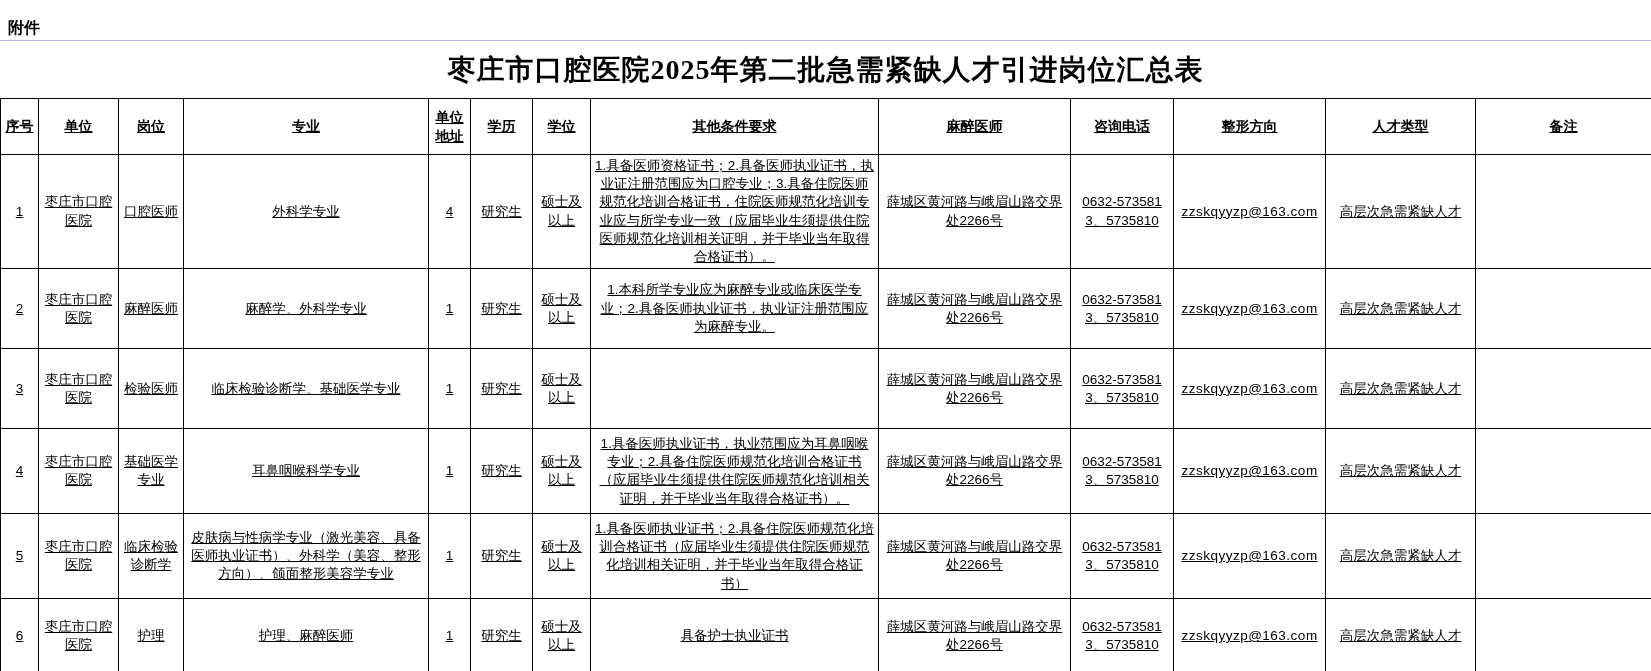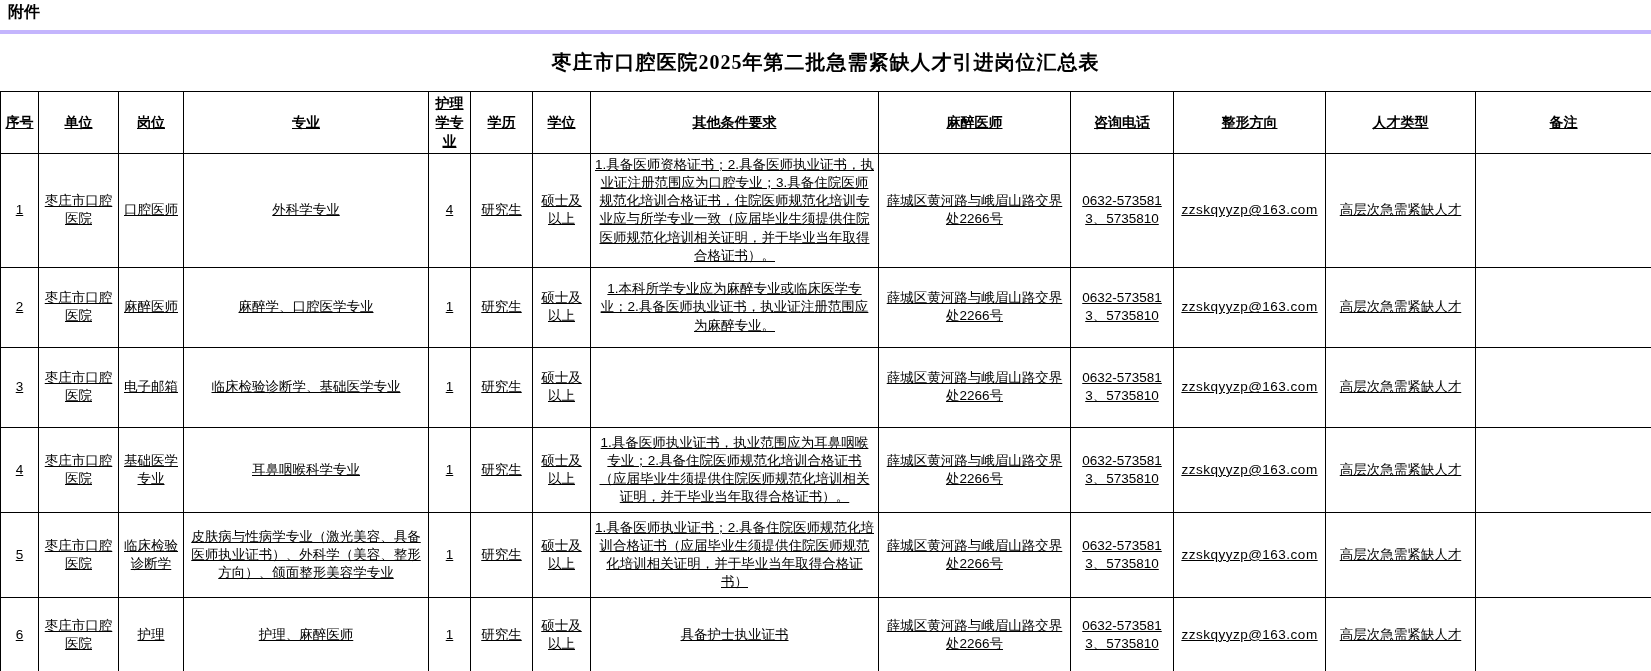--- a/index.html
+++ b/index.html
@@ -4,34 +4,34 @@
 <style>
   * { box-sizing: border-box; margin: 0; padding: 0; }
   html, body { background: #ffffff; }
   body {
     width: 1651px; height: 671px;
     font-family: "Liberation Sans", "DejaVu Sans", sans-serif;
     color: #000000;
     overflow: hidden;
   }
   .topbar {
-    height: 34px;
-    padding: 2px 0 0 8px;
-    border-bottom: 4px solid #c4b5fd;
+    height: 41px;
+    padding: 18px 0 0 8px;
+    border-bottom: 1px solid #c4b5fd;
     font-size: 16px;
     font-weight: bold;
   }
   .title-area {
     height: 57px;
     display: flex;
     align-items: center;
     justify-content: center;
   }
   .doc-title {
-    font-size: 20px;
+    font-size: 28px;
     font-weight: bold;
     letter-spacing: 1px;
     font-family: "Liberation Serif", "DejaVu Serif", serif;
   }
   table.main {
     width: 1651px;
     border-collapse: collapse;
     table-layout: fixed;
     text-decoration: underline;
   }
@@ -88,21 +88,21 @@
       <col style="width:152px">
       <col style="width:150px">
     <col style="width:176px">
   </colgroup>
   <thead>
     <tr>
       <th>序号</th>
       <th>单位</th>
       <th>岗位</th>
       <th>专业</th>
-      <th>护理学专业</th>
+      <th>单位地址</th>
       <th>学历</th>
       <th>学位</th>
       <th>其他条件要求</th>
       <th>麻醉医师</th>
       <th>咨询电话</th>
       <th>整形方向</th>
       <th>人才类型</th>
       <th>备注</th>
     </tr>
   </thead>
@@ -119,35 +119,35 @@
       <td>薛城区黄河路与峨眉山路交界处2266号</td>
       <td>0632-5735813、5735810</td>
       <td class="mono">zzskqyyzp@163.com</td>
       <td>高层次急需紧缺人才</td>
       <td></td>
     </tr>
     <tr class="r2">
       <td>2</td>
       <td>枣庄市口腔医院</td>
       <td>麻醉医师</td>
-      <td>麻醉学、口腔医学专业</td>
+      <td>麻醉学、外科学专业</td>
       <td>1</td>
       <td>研究生</td>
       <td>硕士及以上</td>
       <td class="req">1.本科所学专业应为麻醉专业或临床医学专业；2.具备医师执业证书，执业证注册范围应为麻醉专业。</td>
       <td>薛城区黄河路与峨眉山路交界处2266号</td>
       <td>0632-5735813、5735810</td>
       <td class="mono">zzskqyyzp@163.com</td>
       <td>高层次急需紧缺人才</td>
       <td></td>
     </tr>
     <tr class="r3">
       <td>3</td>
       <td>枣庄市口腔医院</td>
-      <td>电子邮箱</td>
+      <td>检验医师</td>
       <td>临床检验诊断学、基础医学专业</td>
       <td>1</td>
       <td>研究生</td>
       <td>硕士及以上</td>
       <td class="req"></td>
       <td>薛城区黄河路与峨眉山路交界处2266号</td>
       <td>0632-5735813、5735810</td>
       <td class="mono">zzskqyyzp@163.com</td>
       <td>高层次急需紧缺人才</td>
       <td></td>

